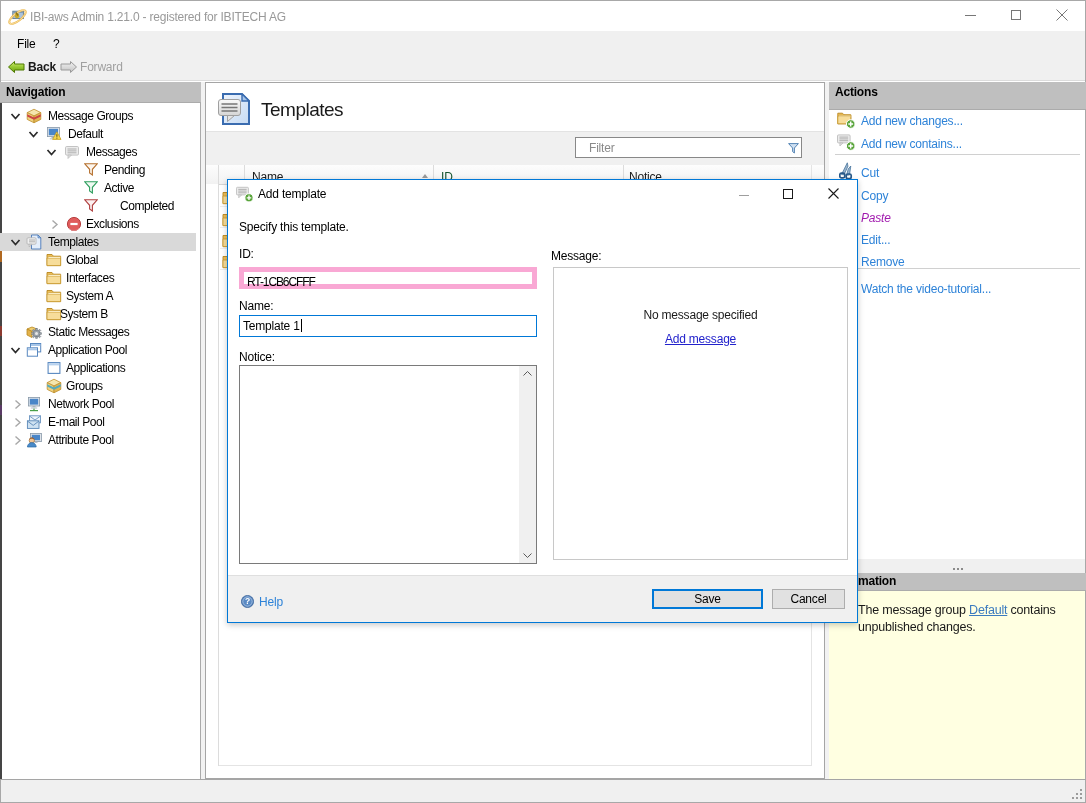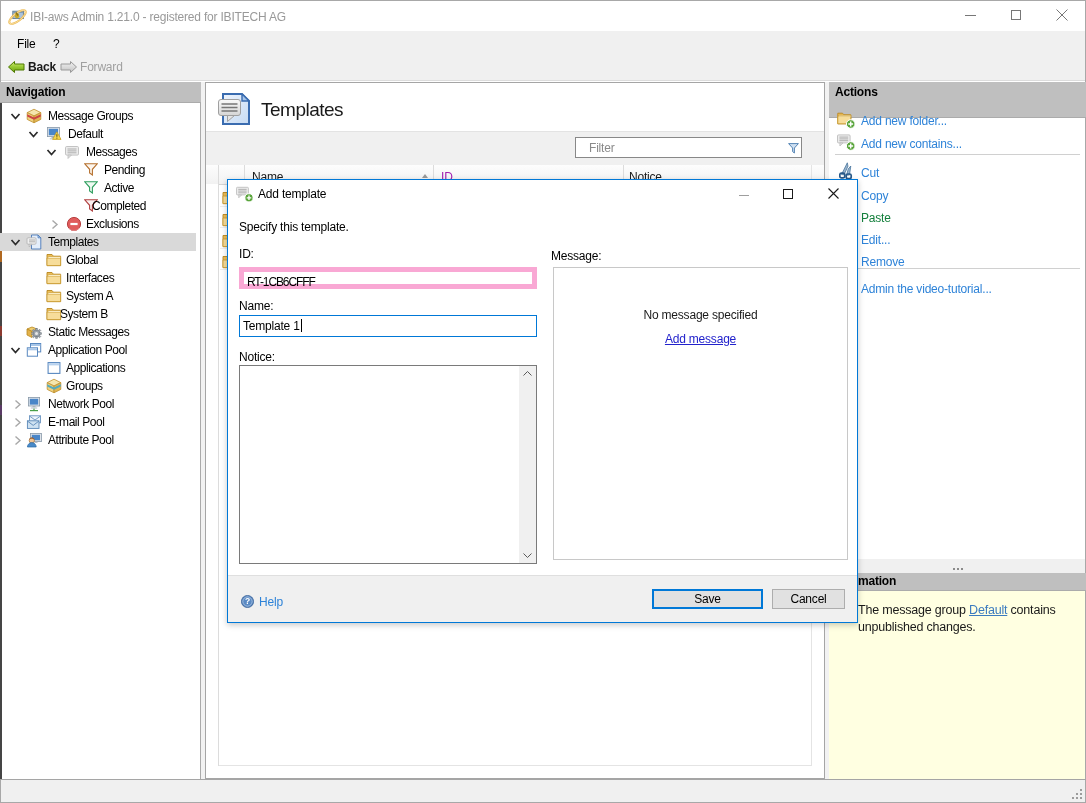--- a/index.html
+++ b/index.html
@@ -134,21 +134,21 @@
  <svg class="ti" style="left:84px;top:2px;" width="14" height="13" viewBox="0 0 14 13">
         <path d="M0.8 0.8 H13.2 L8.4 6.3 V12 L5.6 10 V6.3 Z" fill="#effaf2" stroke="#2e9e5e" stroke-width="1.1"></path>
       </svg>
  <div class="tt" style="left:104px;">Active</div>
 </div>
 
 <div class="trow" style="top:90px;">
  <svg class="ti" style="left:84px;top:2px;" width="14" height="13" viewBox="0 0 14 13">
         <path d="M0.8 0.8 H13.2 L8.4 6.3 V12 L5.6 10 V6.3 Z" fill="#fcf0f0" stroke="#b04040" stroke-width="1.1"></path>
       </svg>
- <div class="tt" style="left:92px;">Completed</div>
+ <div class="tt" style="left:120px;">Completed</div>
 </div>
 
 <div class="trow" style="top:108px;">
  <svg class="chv" style="left:49px;" width="11" height="11" viewBox="0 0 11 11">
         <path d="M3.5 1.5 L8 5.5 L3.5 9.5" fill="none" stroke="#a8a8a8" stroke-width="1.4"></path>
       </svg>
  <svg class="ti" style="left:66px;" width="16" height="16" viewBox="0 0 16 16">
         <circle cx="8" cy="8" r="6.6" fill="#e05c5c" stroke="#b03434" stroke-width="0.9"></circle>
         <circle cx="8" cy="8" r="6.6" fill="none" stroke="#f0a0a0" stroke-width="0.7" stroke-dasharray="0 4 12 30"></circle>
         <rect x="4.4" y="6.9" width="7.2" height="2.2" fill="#fff"></rect>
@@ -326,21 +326,21 @@
 
 <div class="abs" style="left:575px;top:137px;width:227px;height:21px;background:#fff;border:1px solid #888888;"></div>
 <div class="abs" style="left:589px;top:141px;color:#8a8a8a;">Filter</div>
 <div class="abs" style="left:788px;top:143px;width:11px;height:11px;">
 <svg width="11" height="11" viewBox="0 0 11 11">
       <path d="M0.6 0.6 L10.4 0.6 L6.4 5 L6.4 10 L4.6 8.6 L4.6 5 Z" fill="#cfe0f2" stroke="#5585b5" stroke-width="1"></path>
     </svg>
 </div>
 
 <div class="abs" style="left:252px;top:170px;color:#1a1a1a;">Name</div>
-<div class="abs" style="left:441px;top:170px;color:#a21caf;">ID</div>
+<div class="abs" style="left:441px;top:170px;color:#14532d;">ID</div>
 <div class="abs" style="left:629px;top:170px;color:#1a1a1a;">Notice</div>
 <div class="abs" style="left:422px;top:174px;width:0;height:0;border-left:3.5px solid transparent;border-right:3.5px solid transparent;border-bottom:4.5px solid #9a9a9a;"></div>
 <div class="abs" style="left:244px;top:165px;width:1px;height:18px;background:#dcdcdc;"></div>
 <div class="abs" style="left:433px;top:165px;width:1px;height:18px;background:#dcdcdc;"></div>
 <div class="abs" style="left:623px;top:165px;width:1px;height:18px;background:#dcdcdc;"></div>
 <div class="abs" style="left:219px;top:184px;width:605px;height:1px;background:#d5d5d5;"></div>
 
 <div id="tablerows">
 <div class="abs" style="left:220px;top:206px;width:604px;height:1px;background:#ededed;"></div>
 <div class="abs" style="left:220px;top:227px;width:604px;height:1px;background:#ededed;"></div>
@@ -363,53 +363,53 @@
       <path d="M1 1.5 H6 L7.5 3.2 H14.6 V12.6 H1 Z" fill="#edbf59" stroke="#b8861e" stroke-width="0.9"></path>
       <path d="M1 5 H14.6 V12.6 H1 Z" fill="#f7dd9a" stroke="#c89a30" stroke-width="0.8"></path>
     </svg>
 </div>
 <div class="abs" style="left:811px;top:165px;width:1px;height:601px;background:#e4e4e4;"></div>
 <div class="abs" style="left:219px;top:765px;width:593px;height:1px;background:#e4e4e4;"></div>
 
 <div class="abs" style="left:825px;top:82px;width:4px;height:697px;background:#f2f2f2;"></div>
 
 <div class="abs" style="left:829px;top:82px;width:256px;height:697px;background:#fff;"></div>
-<div class="abs hdr" style="left:829px;top:82px;width:257px;height:36px;">Actions</div>
+<div class="abs hdr" style="left:829px;top:82px;width:257px;height:28px;">Actions</div>
 <div id="actions">
 <style>.act{position:absolute;left:861px;white-space:nowrap;}.aicon{position:absolute;left:837px;}</style>
 <svg class="aicon" style="top:112px;" width="19" height="17" viewBox="0 0 19 17">
       <path d="M0.8 1.2 H5.5 L7 2.8 H13.8 V11.8 H0.8 Z" fill="#edbf59" stroke="#b8861e" stroke-width="0.9"></path>
       <path d="M0.8 4.4 H13.8 V11.8 H0.8 Z" fill="#f7dd9a" stroke="#c89a30" stroke-width="0.8"></path>
       <path d="M0.8 4.4 L2.6 3.2 H13.8 V4.4" fill="#fdf2cd" stroke="#c89a30" stroke-width="0.7"></path>
       <circle cx="13.7" cy="12" r="4.3" fill="#5aa53c" stroke="#fff" stroke-width="1"></circle>
       <path d="M13.7 9.6 V14.4 M11.3 12 H16.1" stroke="#fff" stroke-width="1.4"></path>
     </svg>
-<div class="act blue" style="top:114px;">Add new folder...</div>
+<div class="act blue" style="top:114px;">Add new changes...</div>
 <svg class="aicon" style="top:134px;" width="19" height="17" viewBox="0 0 19 17">
       <rect x="0.5" y="0.9" width="12.6" height="8" rx="1" fill="#ececec" stroke="#bdbdbd" stroke-width="0.9"></rect>
       <path d="M2.4 3.1 H11.2 M2.4 4.9 H11.2 M2.4 6.7 H11.2" stroke="#a8a8a8" stroke-width="0.9"></path>
       <path d="M2.9 8.9 L2.9 12 L6 8.9 Z" fill="#e2e2e2" stroke="#bdbdbd" stroke-width="0.8"></path>
       <circle cx="13.7" cy="12" r="4.3" fill="#5aa53c" stroke="#fff" stroke-width="1"></circle>
       <path d="M13.7 9.6 V14.4 M11.3 12 H16.1" stroke="#fff" stroke-width="1.4"></path>
     </svg>
 <div class="act blue" style="top:137px;">Add new contains...</div>
 <div class="abs" style="left:835px;top:154px;width:245px;height:1px;background:#d0d0d0;"></div>
 <svg class="aicon" style="left:839px;top:162px;" width="14" height="17" viewBox="0 0 14 17">
       <path d="M2.5 12.5 L8.3 0.8 L9 4.2 L5 12.8 Z" fill="#9ab4cc" stroke="#3a6a96" stroke-width="0.7"></path>
       <path d="M10.5 13 L11.8 4 L9.2 7 L7.6 13.2 Z" fill="#9ab4cc" stroke="#3a6a96" stroke-width="0.7"></path>
       <rect x="0.8" y="11.2" width="5" height="4.6" rx="1.6" fill="none" stroke="#2a5a8a" stroke-width="1.7"></rect>
       <rect x="7.2" y="12" width="5" height="4.6" rx="1.6" fill="none" stroke="#2a5a8a" stroke-width="1.7"></rect>
     </svg>
 <div class="act blue" style="top:166px;">Cut</div>
 <div class="act blue" style="top:189px;">Copy</div>
-<div class="act" style="top:211px;color:#15803d;">Paste</div>
+<div class="act" style="top:211px;color:#a21caf;font-style:italic;">Paste</div>
 <div class="act blue" style="top:233px;">Edit...</div>
 <div class="act blue" style="top:255px;">Remove</div>
 <div class="abs" style="left:835px;top:268px;width:245px;height:1px;background:#d0d0d0;"></div>
-<div class="act blue" style="top:282px;">Admin the video-tutorial...</div>
+<div class="act blue" style="top:282px;">Watch the video-tutorial...</div>
 </div>
 
 <div class="abs" style="left:829px;top:559px;width:256px;height:14px;background:#f0f0f0;"></div>
 <div class="abs" style="left:953px;top:568px;width:2px;height:2px;background:#8a8a8a;box-shadow:4px 0 #8a8a8a, 8px 0 #8a8a8a;"></div>
 <div class="abs hdr" style="left:829px;top:573px;width:257px;height:18px;line-height:17px;padding-left:0;">
     <span style="position:absolute;left:29px;">mation</span>
   </div>
 <div class="abs" style="left:829px;top:591px;width:256px;height:188px;background:#ffffe1;"></div>
 <div class="abs" style="left:858px;top:602px;width:212px;font-size:12.5px;letter-spacing:-0.2px;line-height:17px;color:#1a1a1a;">The message group <span style="color:#3b7bbf;text-decoration:underline;">Default</span> contains unpublished changes.</div>
 

